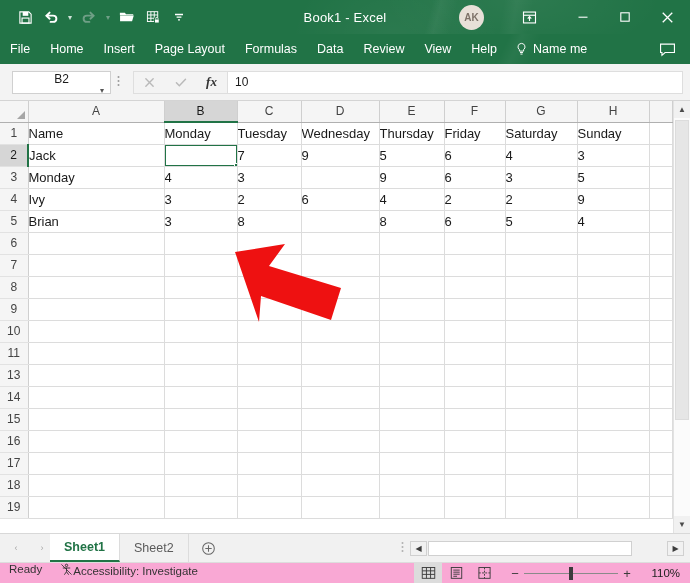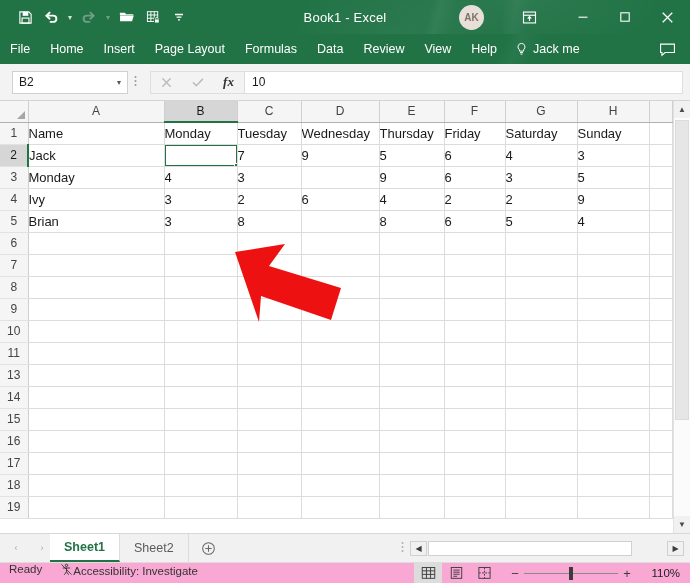--- a/index.html
+++ b/index.html
@@ -95,27 +95,28 @@
 
   
   .fxbar {
     height: 37px; background: #f3f3f3;
     display: flex; align-items: center;
     border-bottom: 1px solid #d4d4d4;
     flex: 0 0 37px;
     padding: 0 4px;
   }
   .namebox {
-    width: 116px; height: 23px;
+    width: 99px; height: 23px;
     background: #ffffff; border: 1px solid #d0d0d0;
     display: flex; align-items: center;
     margin-left: 8px;
     font-size: 12px; color: #1a1a1a;
     padding: 0 6px;
     position: relative;
+    flex-direction: column;
   }
   .namebox .nb-caret {
     margin-left: auto; color: #555; font-size: 8px;
   }
   .nb-grip {
     width: 14px; height: 23px;
     display: flex; align-items: center; justify-content: center;
     color: #9a9a9a; font-size: 9px; letter-spacing: 0; line-height: 4px;
   }
   .fx-btns {
@@ -418,21 +419,21 @@
     <div class="tab">Review</div>
     <div class="tab">View</div>
     <div class="tab">Help</div>
     <div class="tellme">
       <span class="bulb">
         <svg width="13" height="14" viewBox="0 0 14 16" fill="none" stroke="currentColor" stroke-width="1.1">
           <path d="M7 1.6a4 4 0 0 0-2.4 7.2v1.6h4.8V8.8A4 4 0 0 0 7 1.6z"></path>
           <path d="M5.3 12h3.4M5.8 13.8h2.4"></path>
         </svg>
       </span>
-      <span class="tab" style="padding:0">Jack me</span>
+      <span class="tab" style="padding:0">Name me</span>
     </div>
     <div class="comment-btn">
       <svg width="17" height="15" viewBox="0 0 18 16" fill="none" stroke="currentColor" stroke-width="1.2">
         <path d="M1.6 2.2h14.8v9H6.4l-3.3 3v-3H1.6z"></path>
       </svg>
     </div>
   </div>
 
   <div class="fxbar">
     <div class="namebox">

